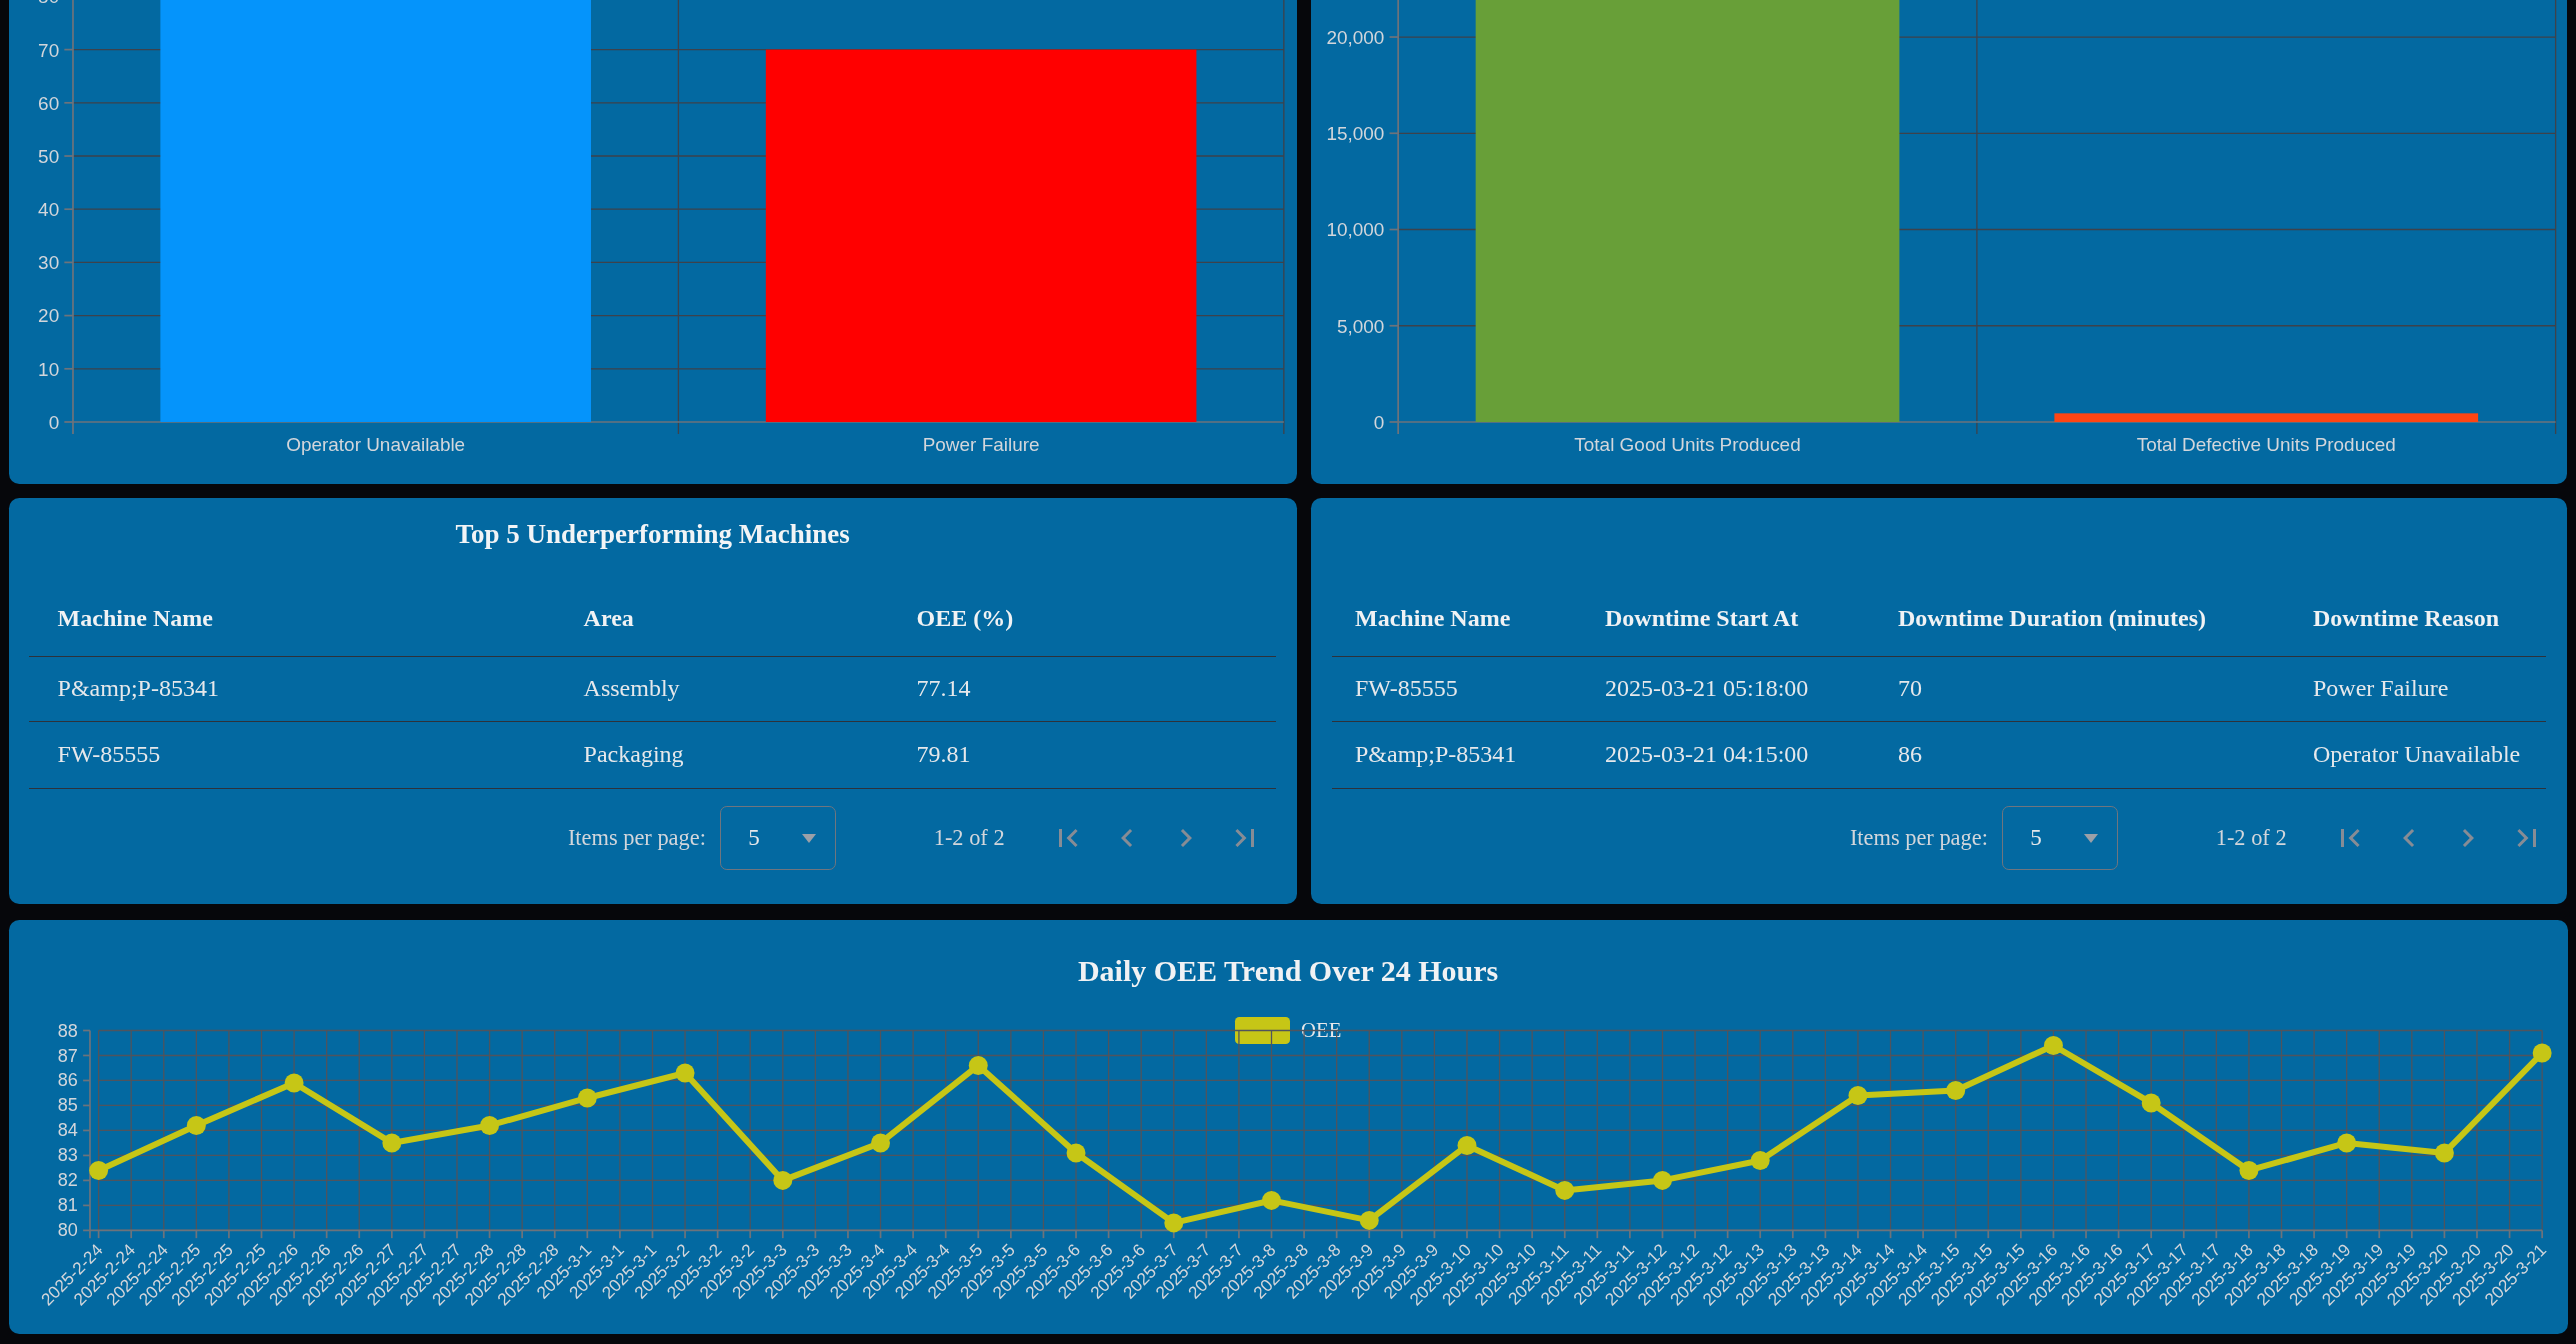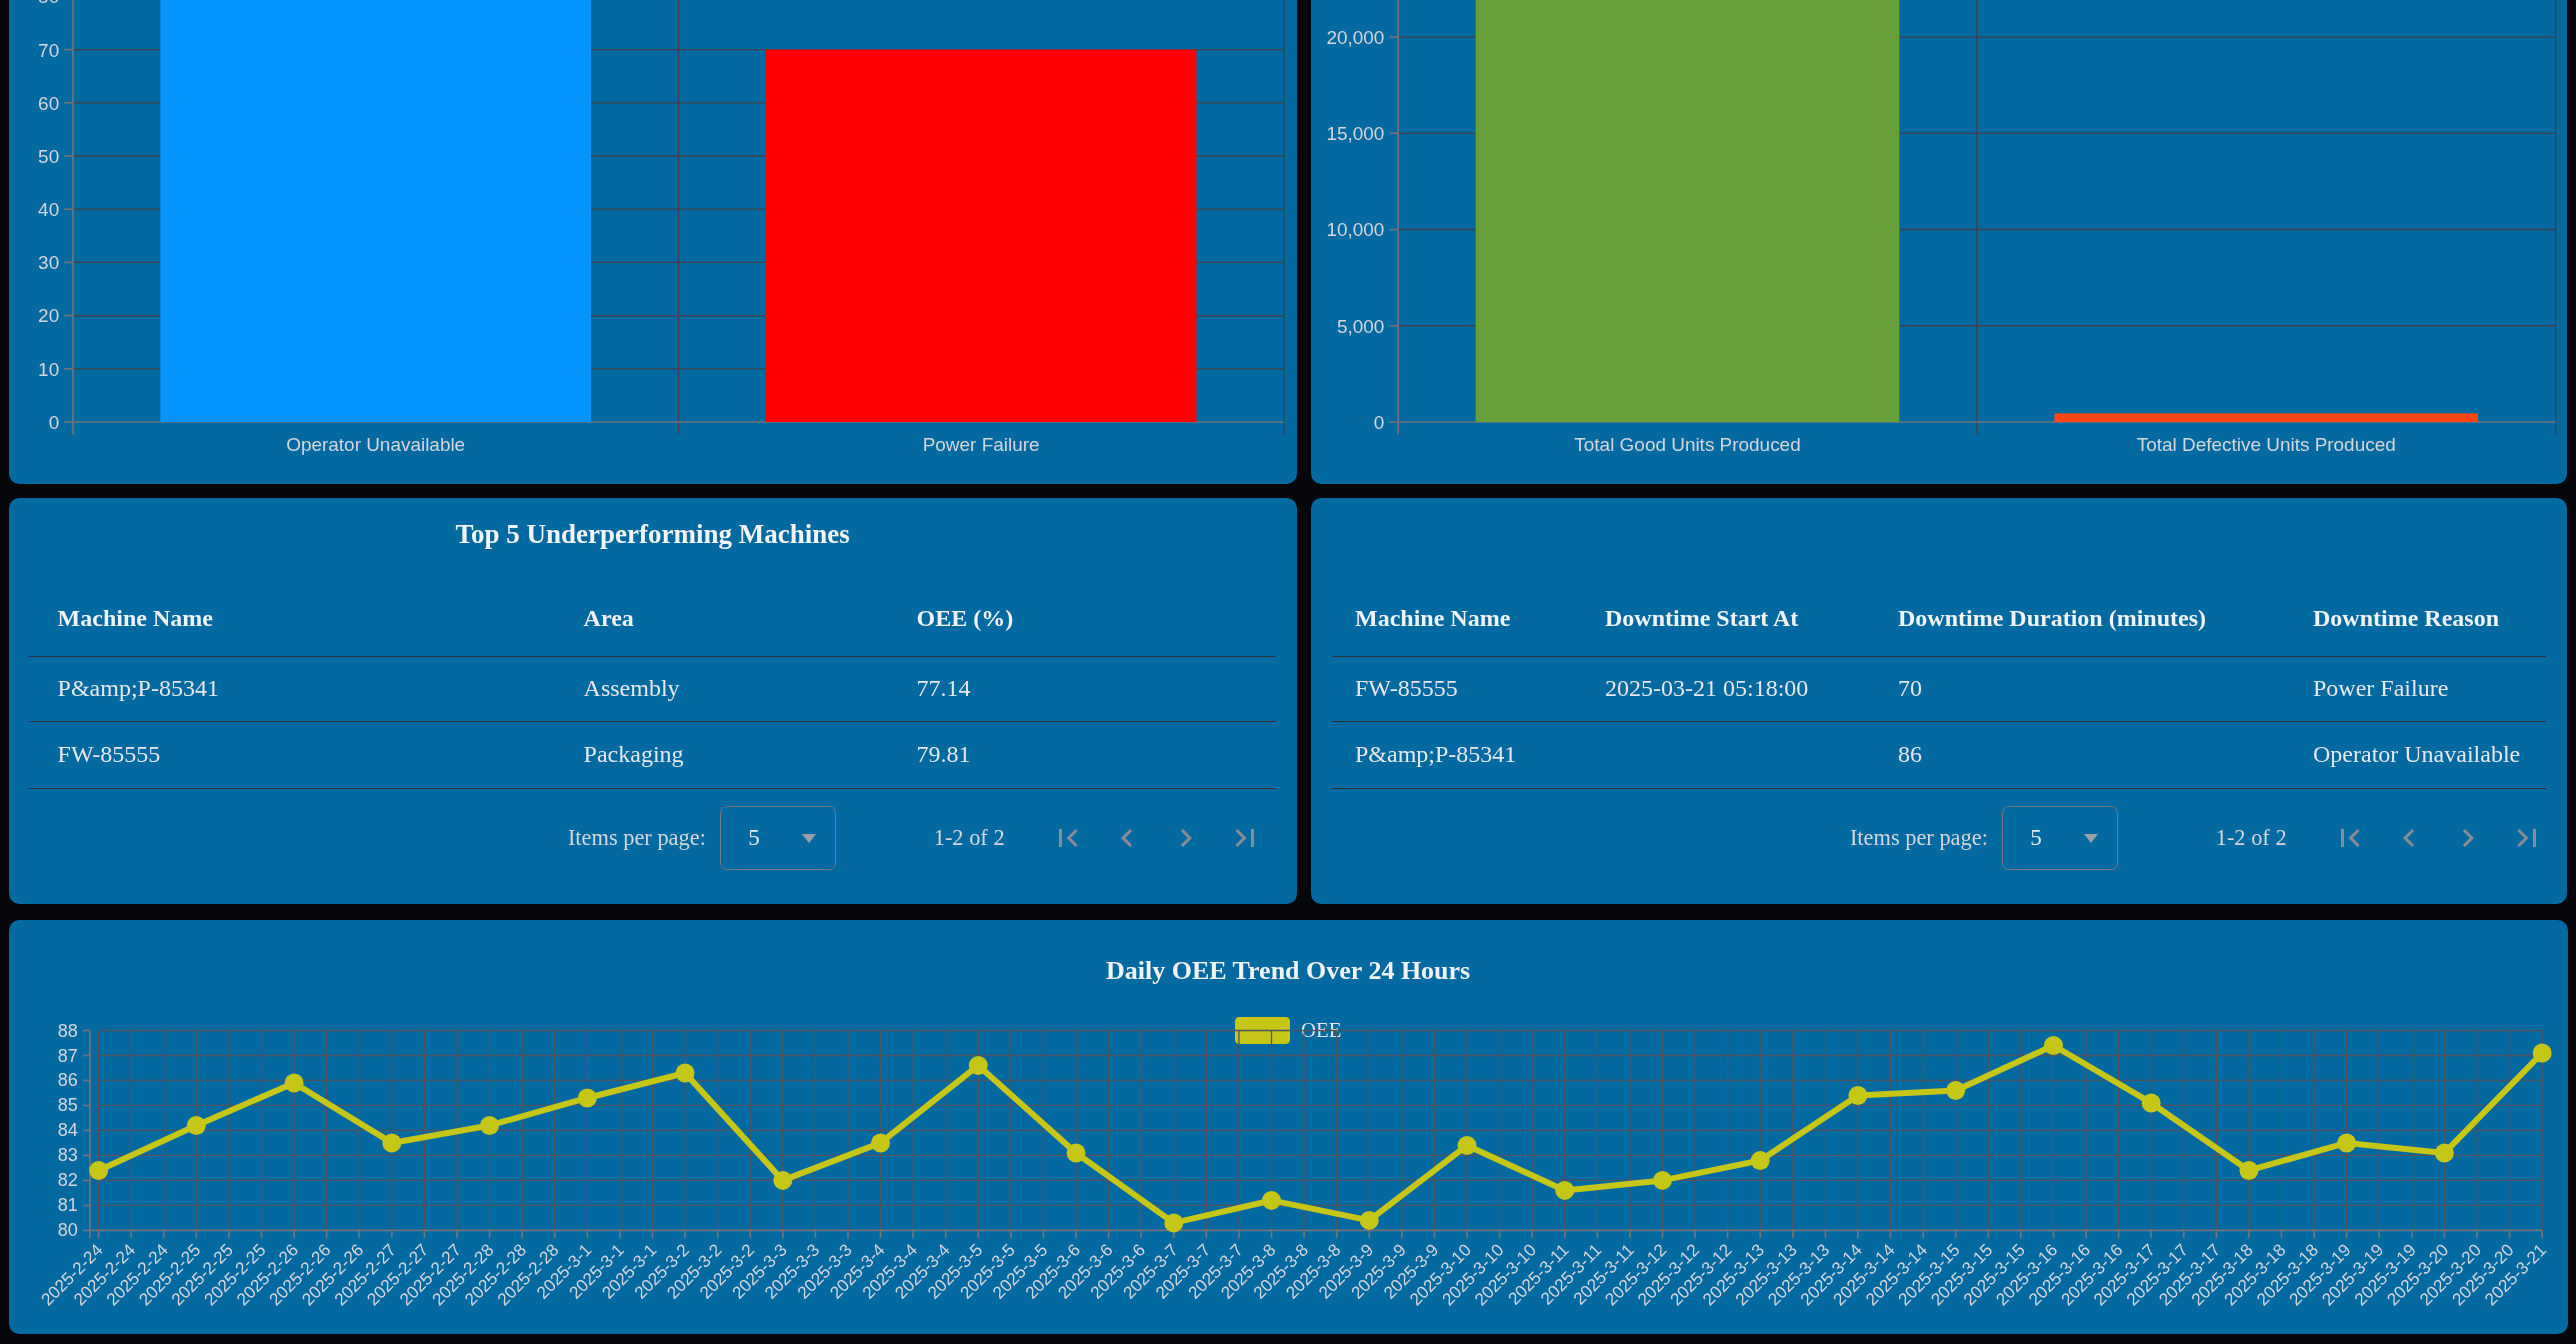--- a/index.html
+++ b/index.html
@@ -19,21 +19,21 @@
              display:flex;align-items:center;box-sizing:border-box;cursor:pointer;}
   .pg-select .val{padding-left:27.6px;font-size:23px;color:#e6e8eb;flex:1;}
   .pg-caret{width:0;height:0;border-left:7.8px solid transparent;border-right:7.8px solid transparent;
             border-top:9.5px solid #9ba0a8;margin-right:19px;}
   .pg-range{margin-left:98px;}
   .pg-nav{display:flex;align-items:center;margin-left:45px;}
   .pg-btn{width:36px;height:36px;margin-left:23px;cursor:pointer;}
   .pg-btn:first-child{margin-left:0;}
   .pg-btn svg{width:36px;height:36px;fill:#878c95;}
   #line-title{position:absolute;left:0;right:0;top:36px;height:29px;line-height:29px;
-              text-align:center;font-size:26px;font-weight:bold;color:#f0f2f4;}
+              text-align:center;font-size:30px;font-weight:bold;color:#f0f2f4;}
   #line-legend{position:absolute;left:0;right:0;top:96px;height:29px;display:flex;
                align-items:center;justify-content:center;}
   #legend-swatch{width:55px;height:27px;border-radius:4.3px;}
   #legend-label{margin-left:11.2px;font-size:20.7px;color:#e6e8eb;}
 </style>
 </head>
 <body>
 
 <div id="app">
 
@@ -155,20 +155,21 @@
     <div class="divider" style="top:158px;"></div>
     <div class="drow" style="top:158px;height:65px;">
       <div class="cell" style="left:44px;">FW-85555</div>
       <div class="cell" style="left:294px;">2025-03-21 05:18:00</div>
       <div class="cell" style="left:587px;">70</div>
       <div class="cell" style="left:1002px;">Power Failure</div>
     </div>
     <div class="divider" style="top:223px;"></div>
     <div class="drow" style="top:223px;height:67px;">
       <div class="cell" style="left:44px;">P&amp;amp;P-85341</div>
+      <div class="cell" style="left:294px;">2025-03-21 04:15:00</div>
       <div class="cell" style="left:587px;">86</div>
       <div class="cell" style="left:1002px;">Operator Unavailable</div>
     </div>
     <div class="divider" style="top:290px;"></div>
     <div class="paginator" style="right:22.4px;">
       <span>Items per page:</span>
       <div class="pg-select">
         <span class="val">5</span>
         <span class="pg-caret"></span>
       </div>

